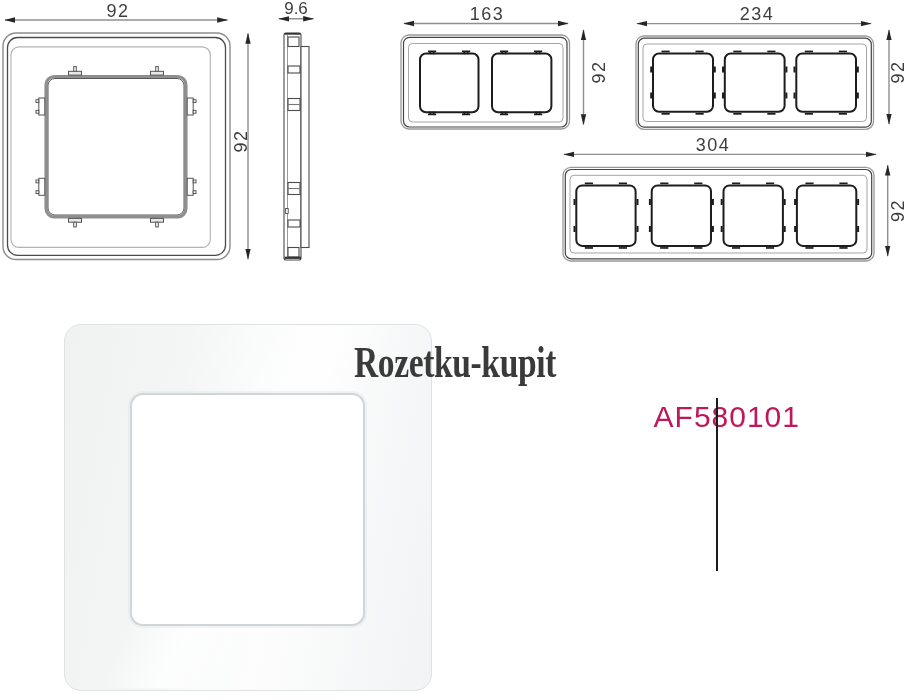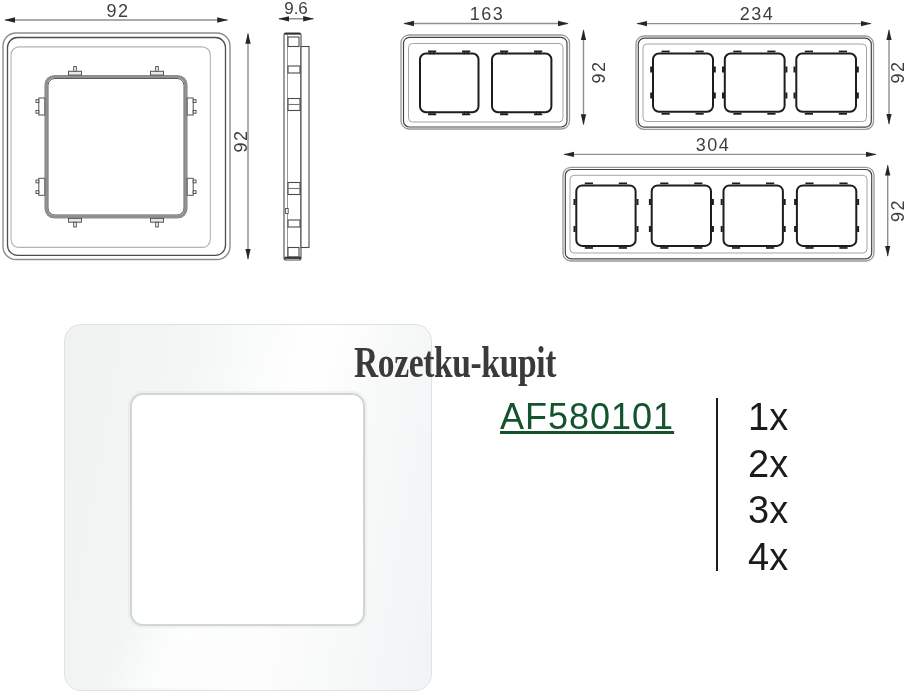--- a/index.html
+++ b/index.html
@@ -1,17 +1,17 @@
 <!DOCTYPE html>
 <html><head>
 <meta charset="utf-8">
 <style>
   html,body{margin:0;padding:0;background:#fff;}
   #page{position:relative;width:905px;height:700px;background:#fff;overflow:hidden;
-        font-family:"Liberation Sans",sans-serif;}
+        font-family:"Liberation Sans",sans-serif;text-align:right;}
   .abs{position:absolute;}
   svg text{font-family:"Liberation Sans",sans-serif;}
 </style>
 </head>
 <body>
 
 <div id="page">
 
 <svg class="abs" style="left:0;top:0" width="905" height="700" viewBox="0 0 905 700">
   <defs>
@@ -242,34 +242,24 @@
 <div class="abs" style="left:66px;top:326px;width:362px;height:362px;border-radius:15px;
      background:linear-gradient(115deg,rgba(255,255,255,0) 38%,rgba(255,255,255,0.75) 50%,rgba(255,255,255,0) 63%);"></div>
 
 <div class="abs" style="left:130px;top:392.5px;width:231px;height:229px;border-radius:13px;
      border:2px solid #d0d5d7;background:#fff;box-shadow:0 0 0 2px rgba(222,226,228,0.38);"></div>
 
 <div class="abs" style="left:354px;top:336px;width:270px;height:52px;
      font-family:'Liberation Serif',serif;font-weight:bold;font-size:45px;color:#3a3a3a;
      letter-spacing:-0.5px;white-space:nowrap;transform:scaleX(0.745);transform-origin:0 0;">Rozetku-kupit</div>
 
-<div class="abs" style="left:500px;top:394px;width:300px;font-size:36px;color:#14532d;line-height:46.7px;letter-spacing:1px;text-decoration:underline;">
+<div class="abs" style="left:500px;top:394px;width:300px;font-size:30px;color:#be185d;line-height:46.7px;letter-spacing:1px;">
 
   <div>AF580101</div>
 
 
 
 </div>
 
 <div class="abs" style="left:715.5px;top:398px;width:2.5px;height:173px;background:#1b1b1b;"></div>
 
-<div class="abs" style="left:748px;top:394px;width:100px;font-size:38px;color:#1b1b1b;line-height:46.7px;">
-
-  <div>1x</div>
-
-  <div>2x</div>
-
-  <div>3x</div>
-
-  <div>4x</div>
+
 </div>
 
-</div>
-
 </body></html>

